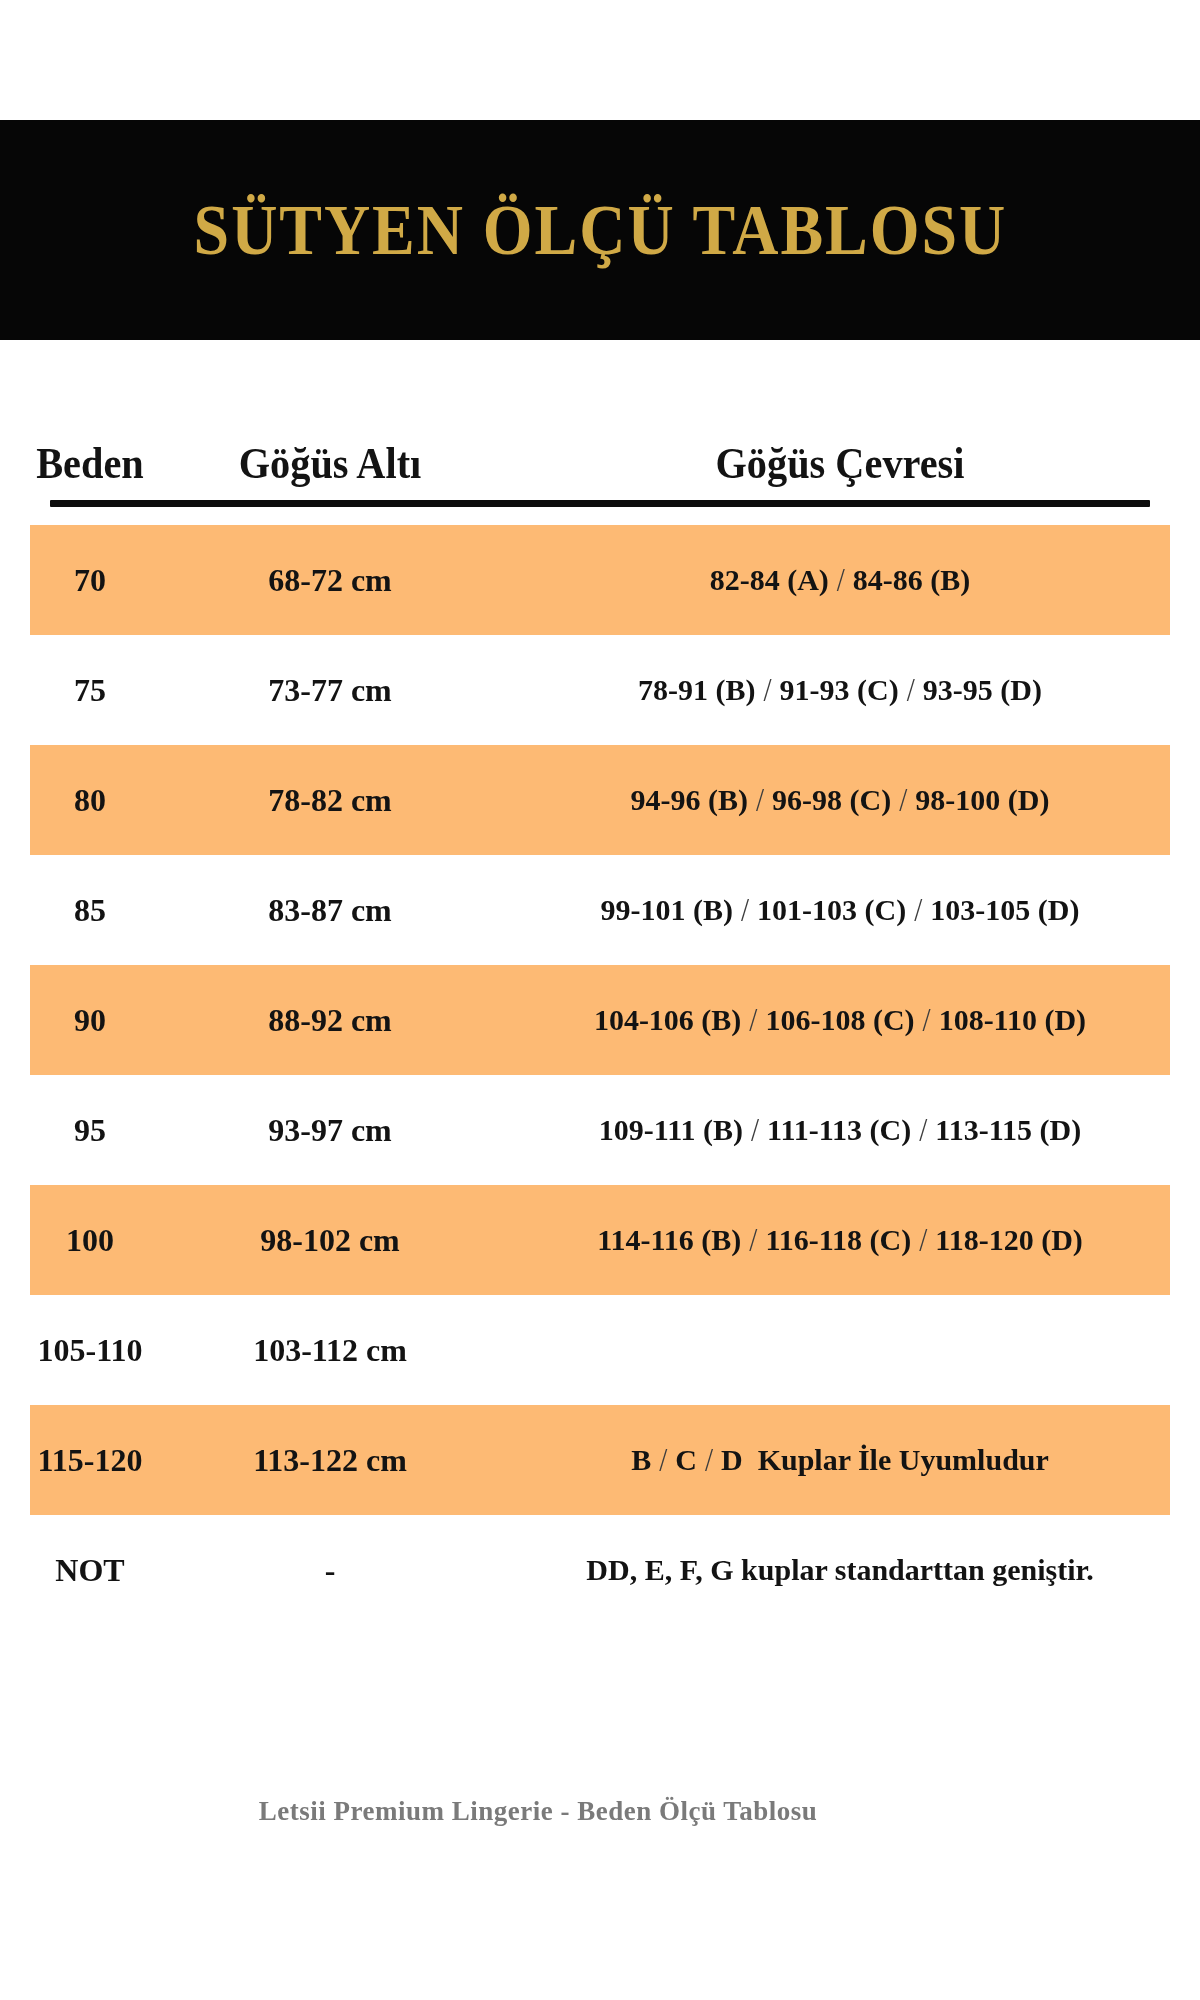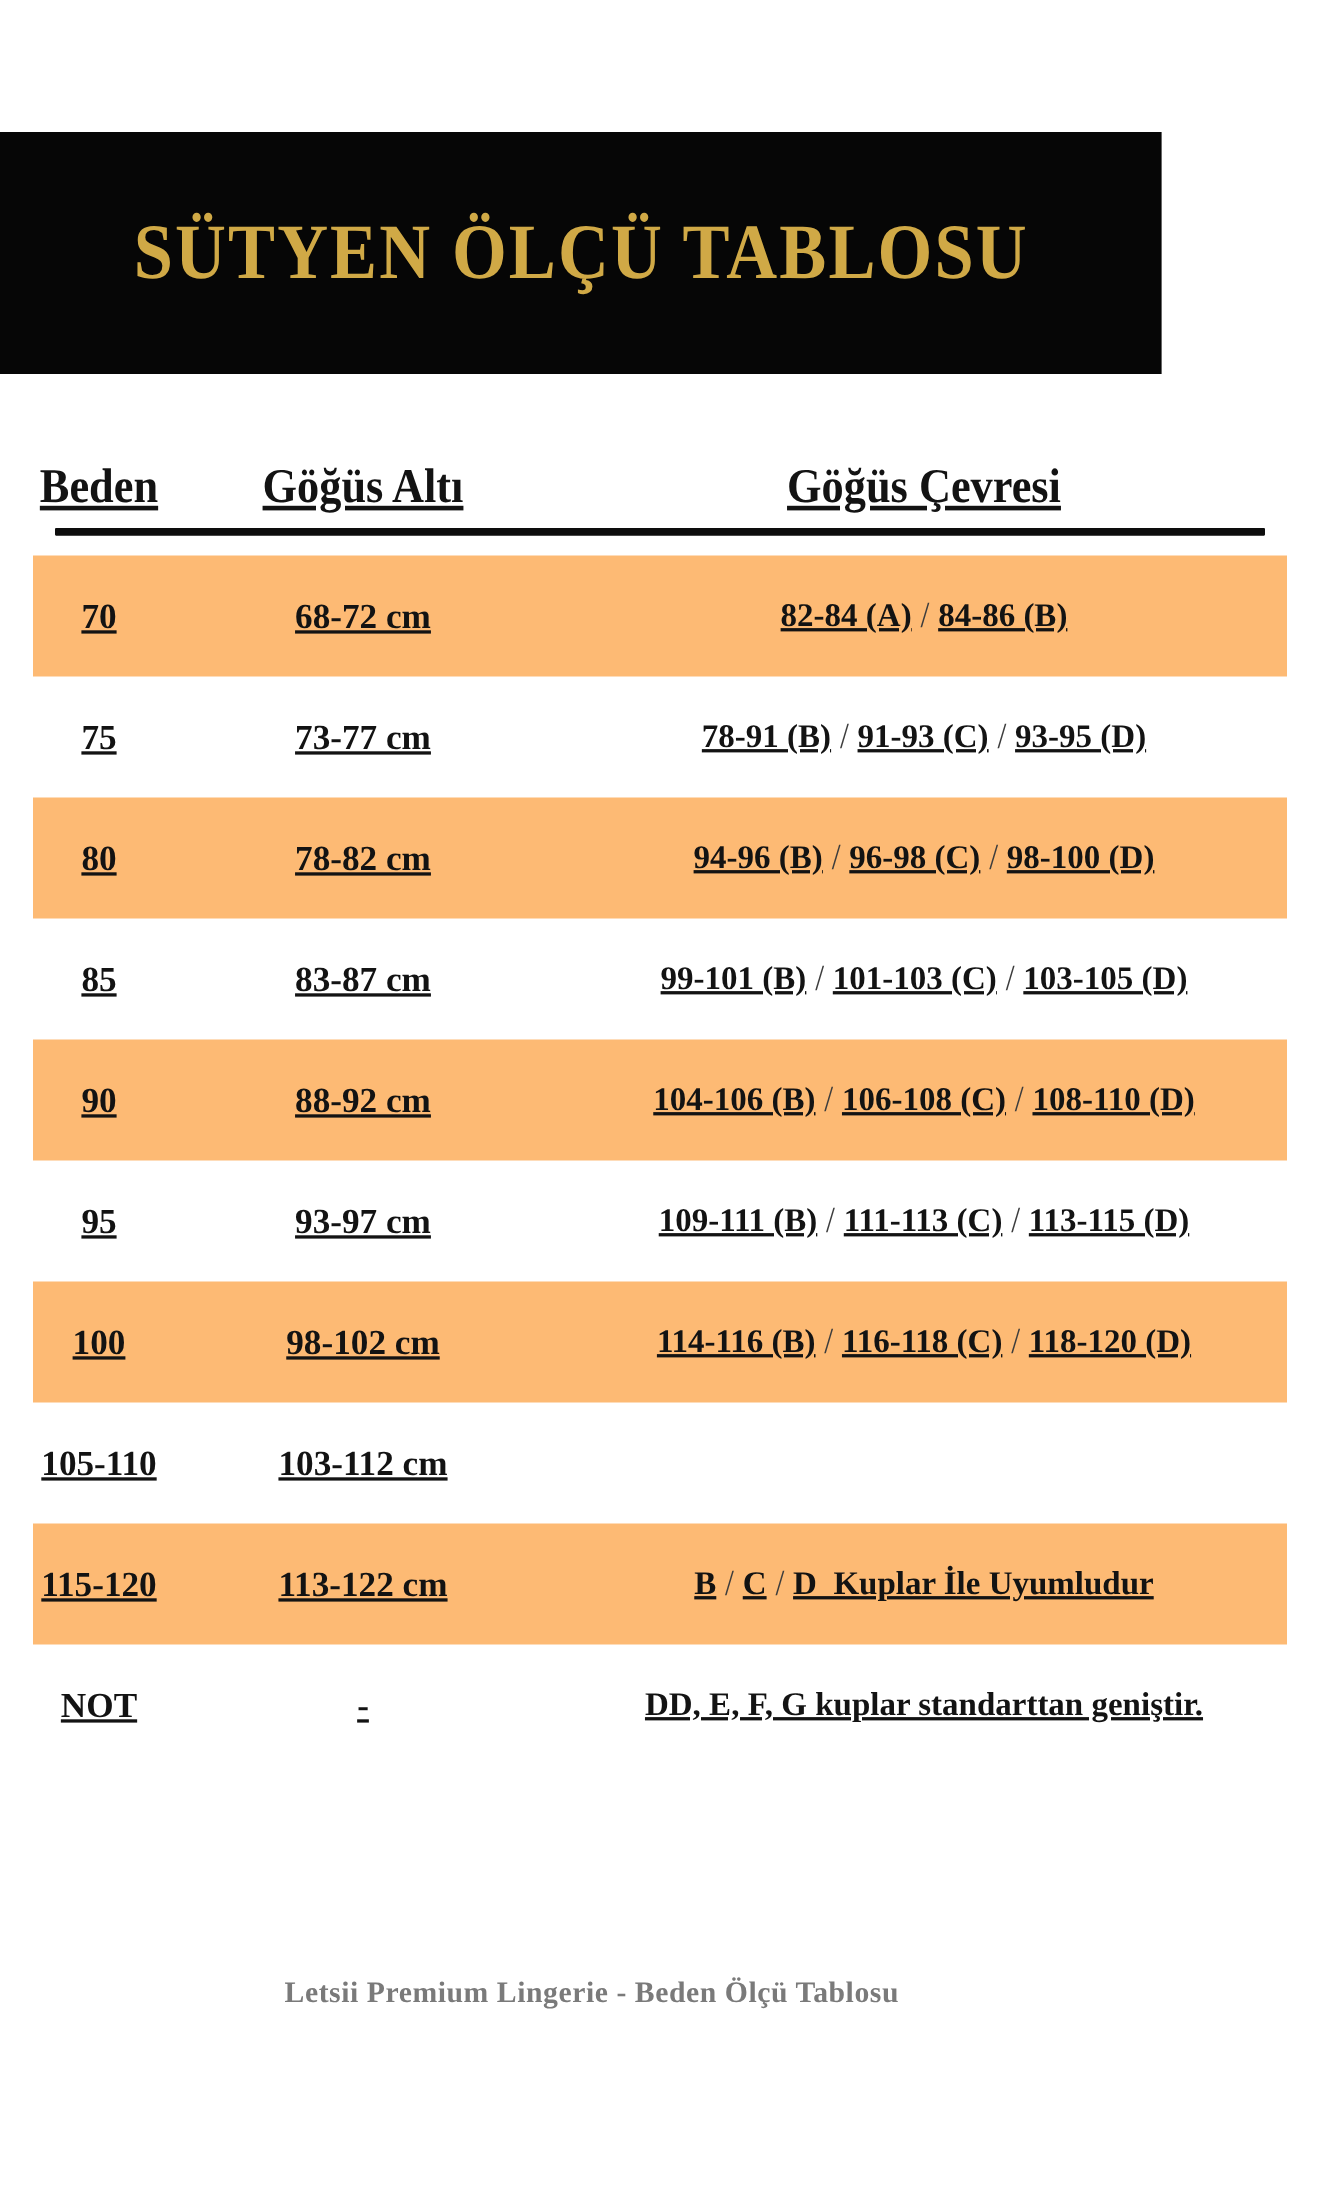--- a/index.html
+++ b/index.html
@@ -2,28 +2,28 @@
 <html><head>
 <meta charset="utf-8">
 <style>
   html,body{margin:0;padding:0;}
   body{
     width:1200px;height:2000px;position:relative;background:#ffffff;
     font-family:"Liberation Serif","DejaVu Serif",serif;color:#131313;
     overflow:hidden;
   }
   .banner{
-    position:absolute;left:0;top:120px;width:1056px;height:220px;
+    position:absolute;left:0;top:120px;width:1200px;height:220px;
     background:#060606;display:flex;align-items:center;justify-content:center;
   }
   .banner h1{
     margin:0;font-size:66px;font-weight:700;letter-spacing:2px;
     color:#d0a946;transform:scale(.97,1.08);white-space:nowrap;
   }
-  .table-wrap{position:absolute;left:30px;top:412px;width:1140px;text-decoration:underline;}
+  .table-wrap{position:absolute;left:30px;top:432px;width:1140px;}
   .hdr-row{
     display:grid;grid-template-columns:120px 360px 1fr;align-items:center;
     height:62px;
   }
   .hdr-cell{
     text-align:center;font-weight:700;font-size:42px;white-space:nowrap;
     transform:scale(.96,1.05);
   }
   .hdr-rule{
     height:7px;background:#0d0d0d;margin:6px 20px 0 20px;border-radius:1px;

